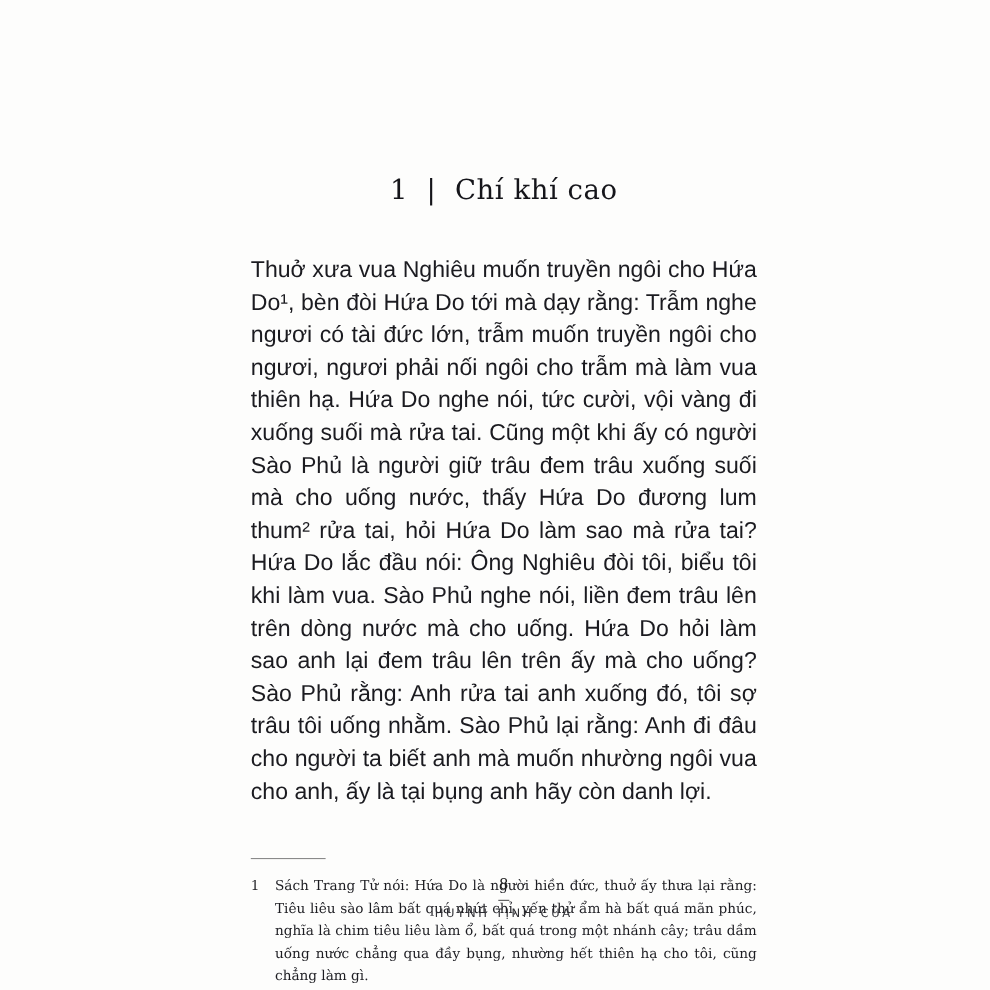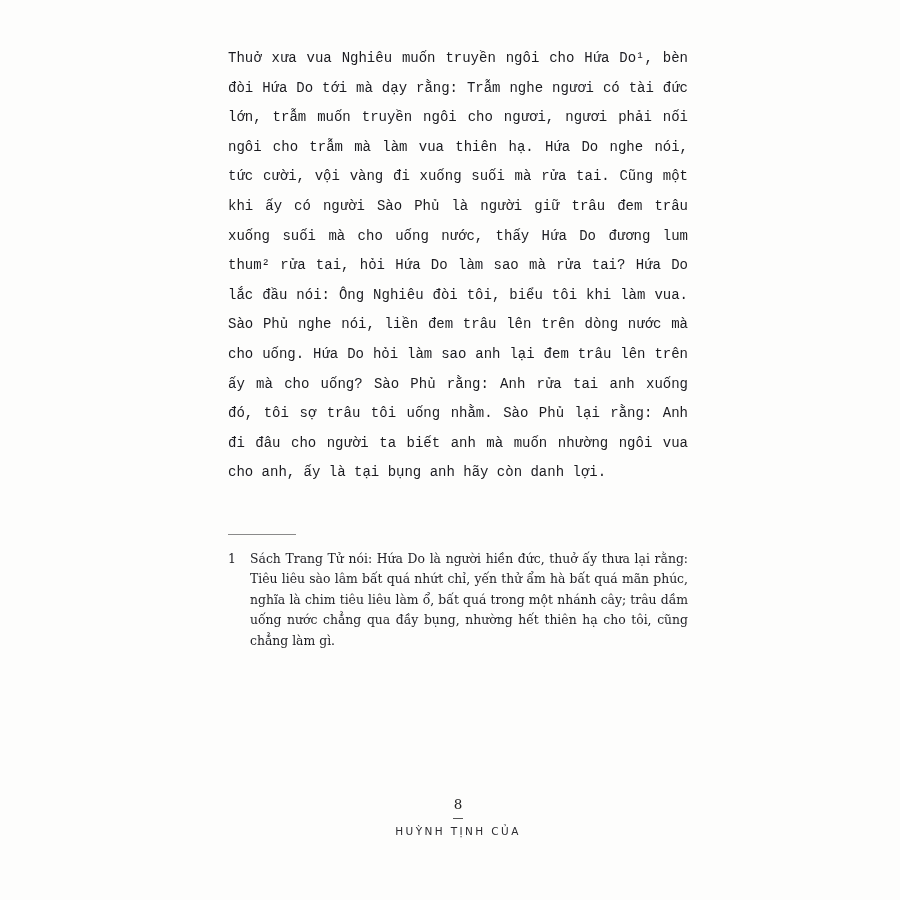--- a/index.html
+++ b/index.html
@@ -37,22 +37,22 @@
     font-weight: 400;
     letter-spacing: 0.5px;
     color: #15151a;
     white-space: pre;
   }
   .body-block {
     margin-top: 44px;
   }
   p.body-text {
     margin: 0;
-    font-family: Liberation Mono, monospace;
-    font-size: 14px;
+    font-family: Liberation Sans, sans-serif;
+    font-size: 21px;
     line-height: 29.6px;
     text-align: justify;
     text-justify: inter-word;
     color: #1b1b20;
     hyphens: none;
   }
   p.body-text + p.body-text {
     margin-top: 22px;
     text-indent: 24px;
   }
@@ -109,20 +109,21 @@
     color: #2b2b30;
   }
 </style>
 </head>
 <body>
 
 <div class="page">
 
   <div class="content">
 
+    <h1 class="chapter-heading">1  |  Chí khí cao</h1>
 
     <div class="body-block">
       <p class="body-text">Thuở xưa vua Nghiêu muốn truyền ngôi cho Hứa Do¹, bèn đòi Hứa Do tới mà dạy rằng: Trẫm nghe ngươi có tài đức lớn, trẫm muốn truyền ngôi cho ngươi, ngươi phải nối ngôi cho trẫm mà làm vua thiên hạ. Hứa Do nghe nói, tức cười, vội vàng đi xuống suối mà rửa tai. Cũng một khi ấy có người Sào Phủ là người giữ trâu đem trâu xuống suối mà cho uống nước, thấy Hứa Do đương lum thum² rửa tai, hỏi Hứa Do làm sao mà rửa tai? Hứa Do lắc đầu nói: Ông Nghiêu đòi tôi, biểu tôi khi làm vua. Sào Phủ nghe nói, liền đem trâu lên trên dòng nước mà cho uống. Hứa Do hỏi làm sao anh lại đem trâu lên trên ấy mà cho uống? Sào Phủ rằng: Anh rửa tai anh xuống đó, tôi sợ trâu tôi uống nhằm. Sào Phủ lại rằng: Anh đi đâu cho người ta biết anh mà muốn nhường ngôi vua cho anh, ấy là tại bụng anh hãy còn danh lợi.</p>
     </div>
 
     <div class="footnote-rule"></div>
 
     <div class="footnotes">
       <div class="footnote">
         <span class="num">1</span>

